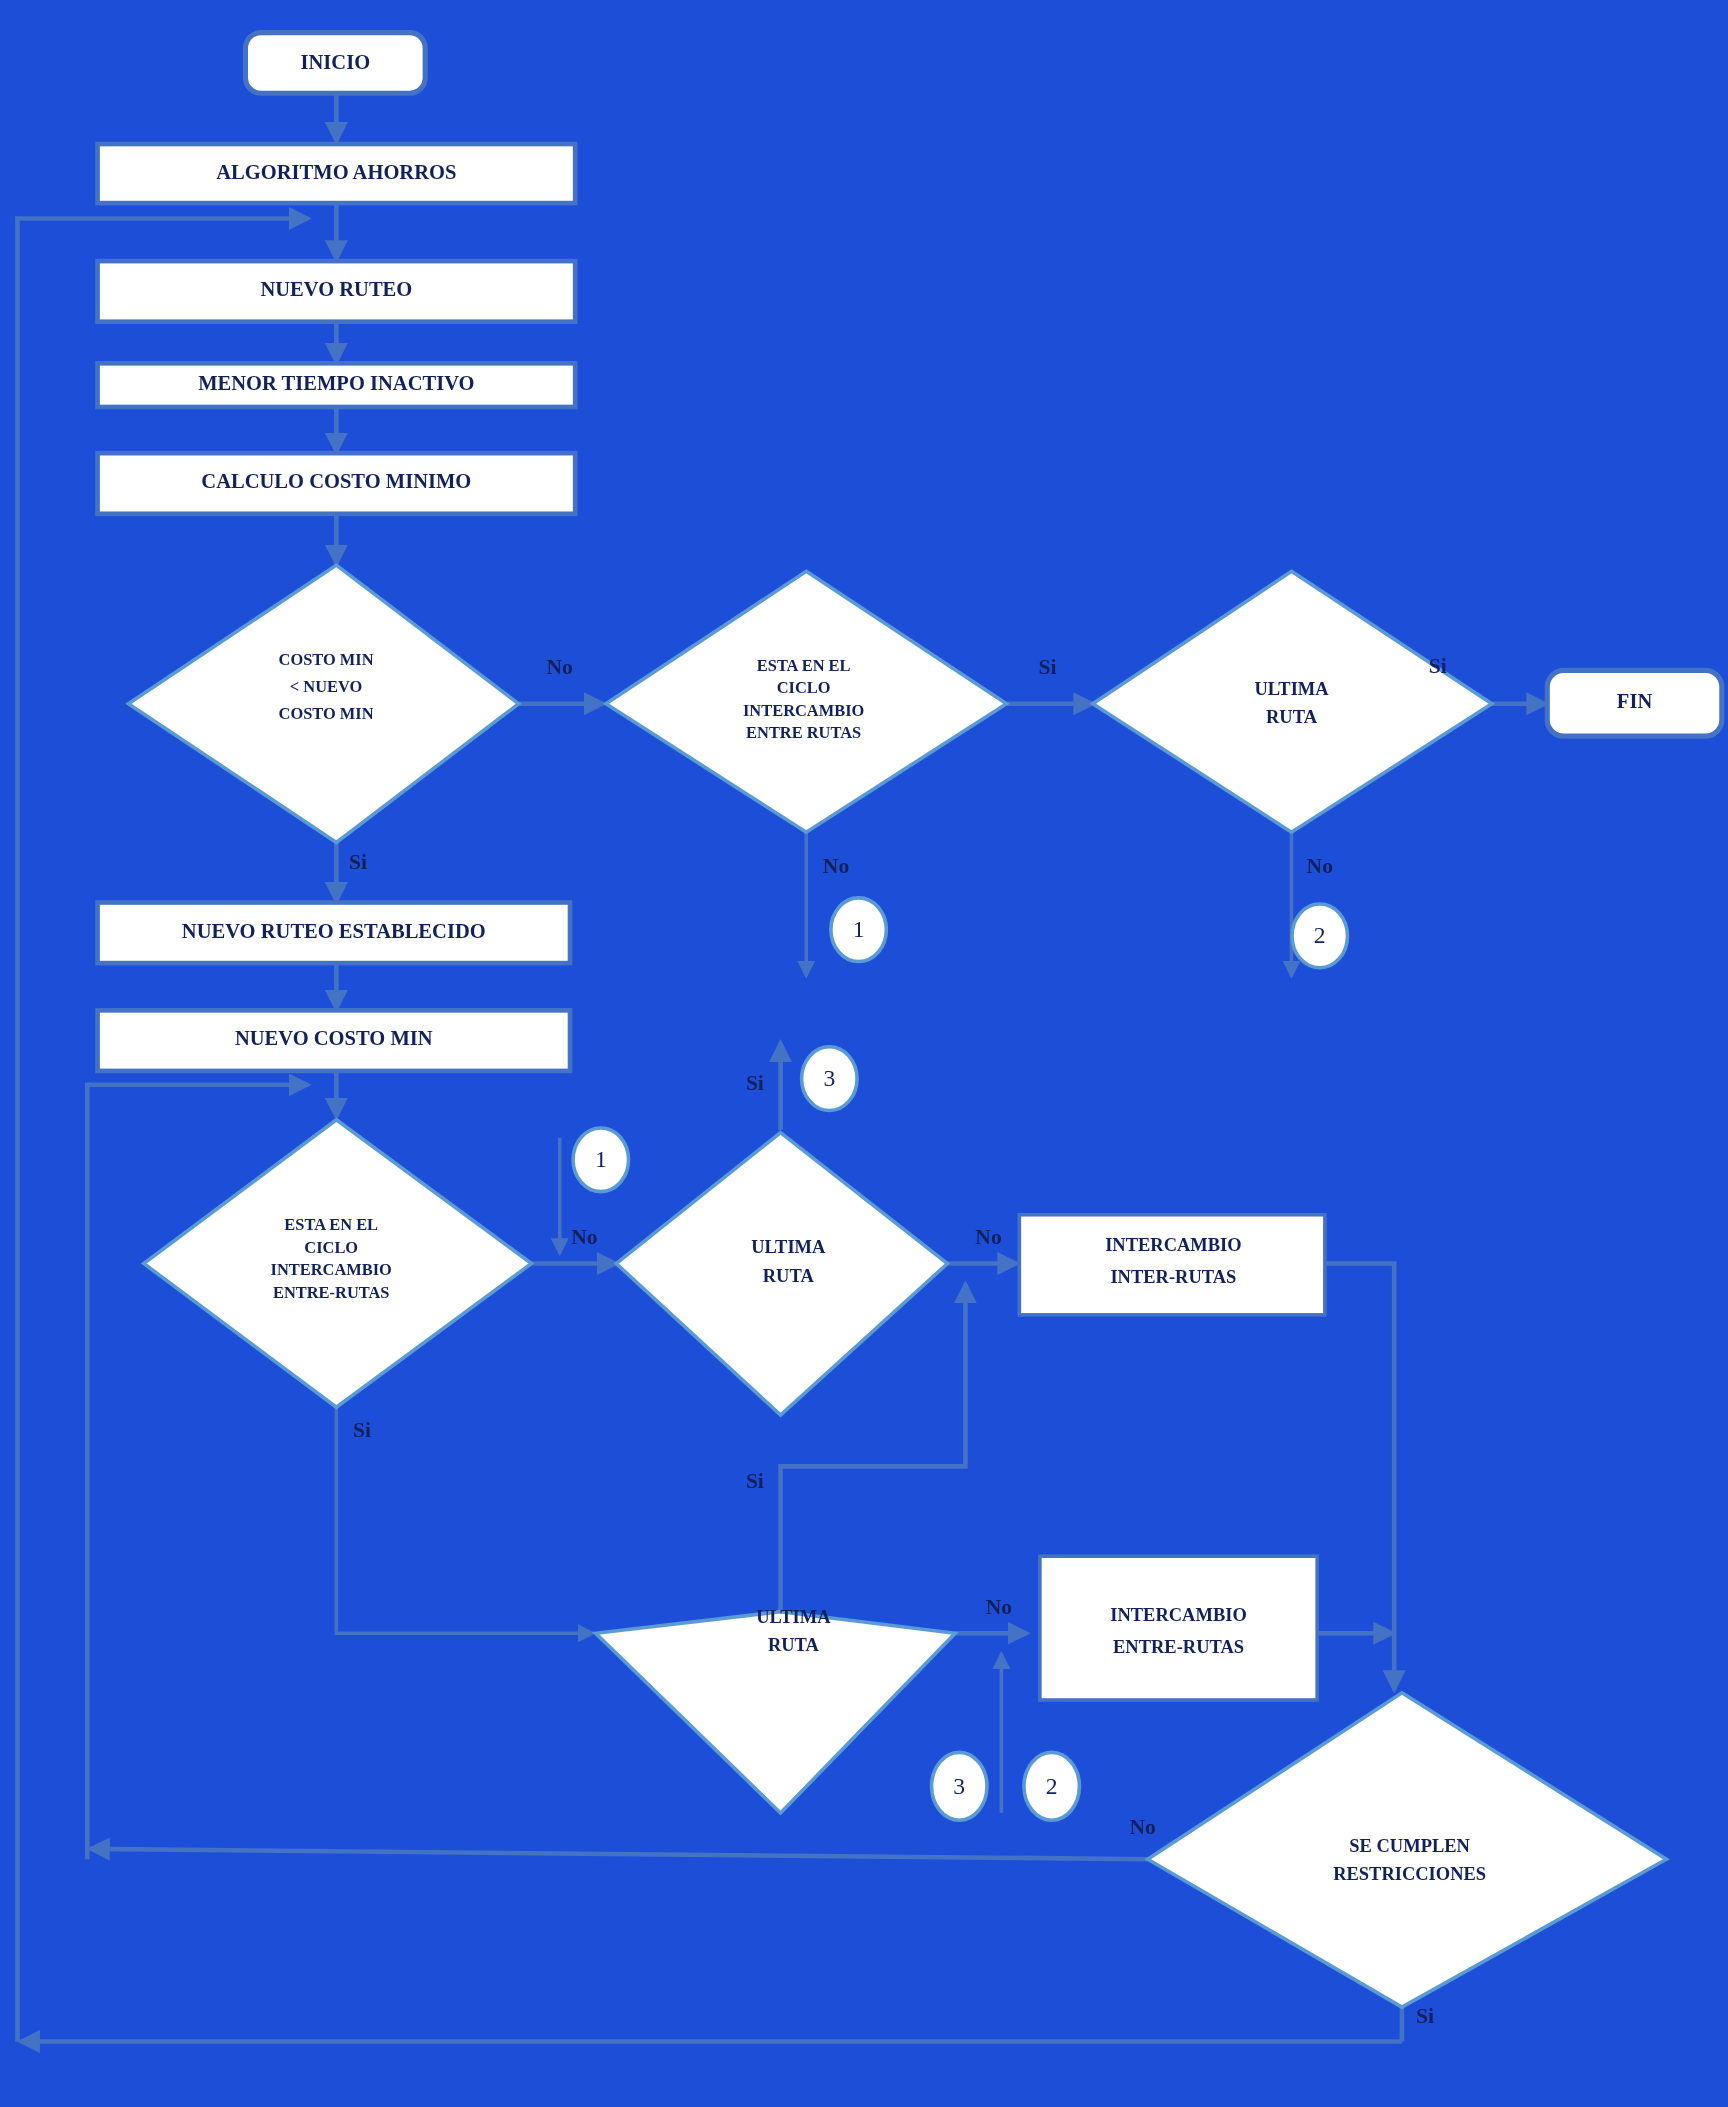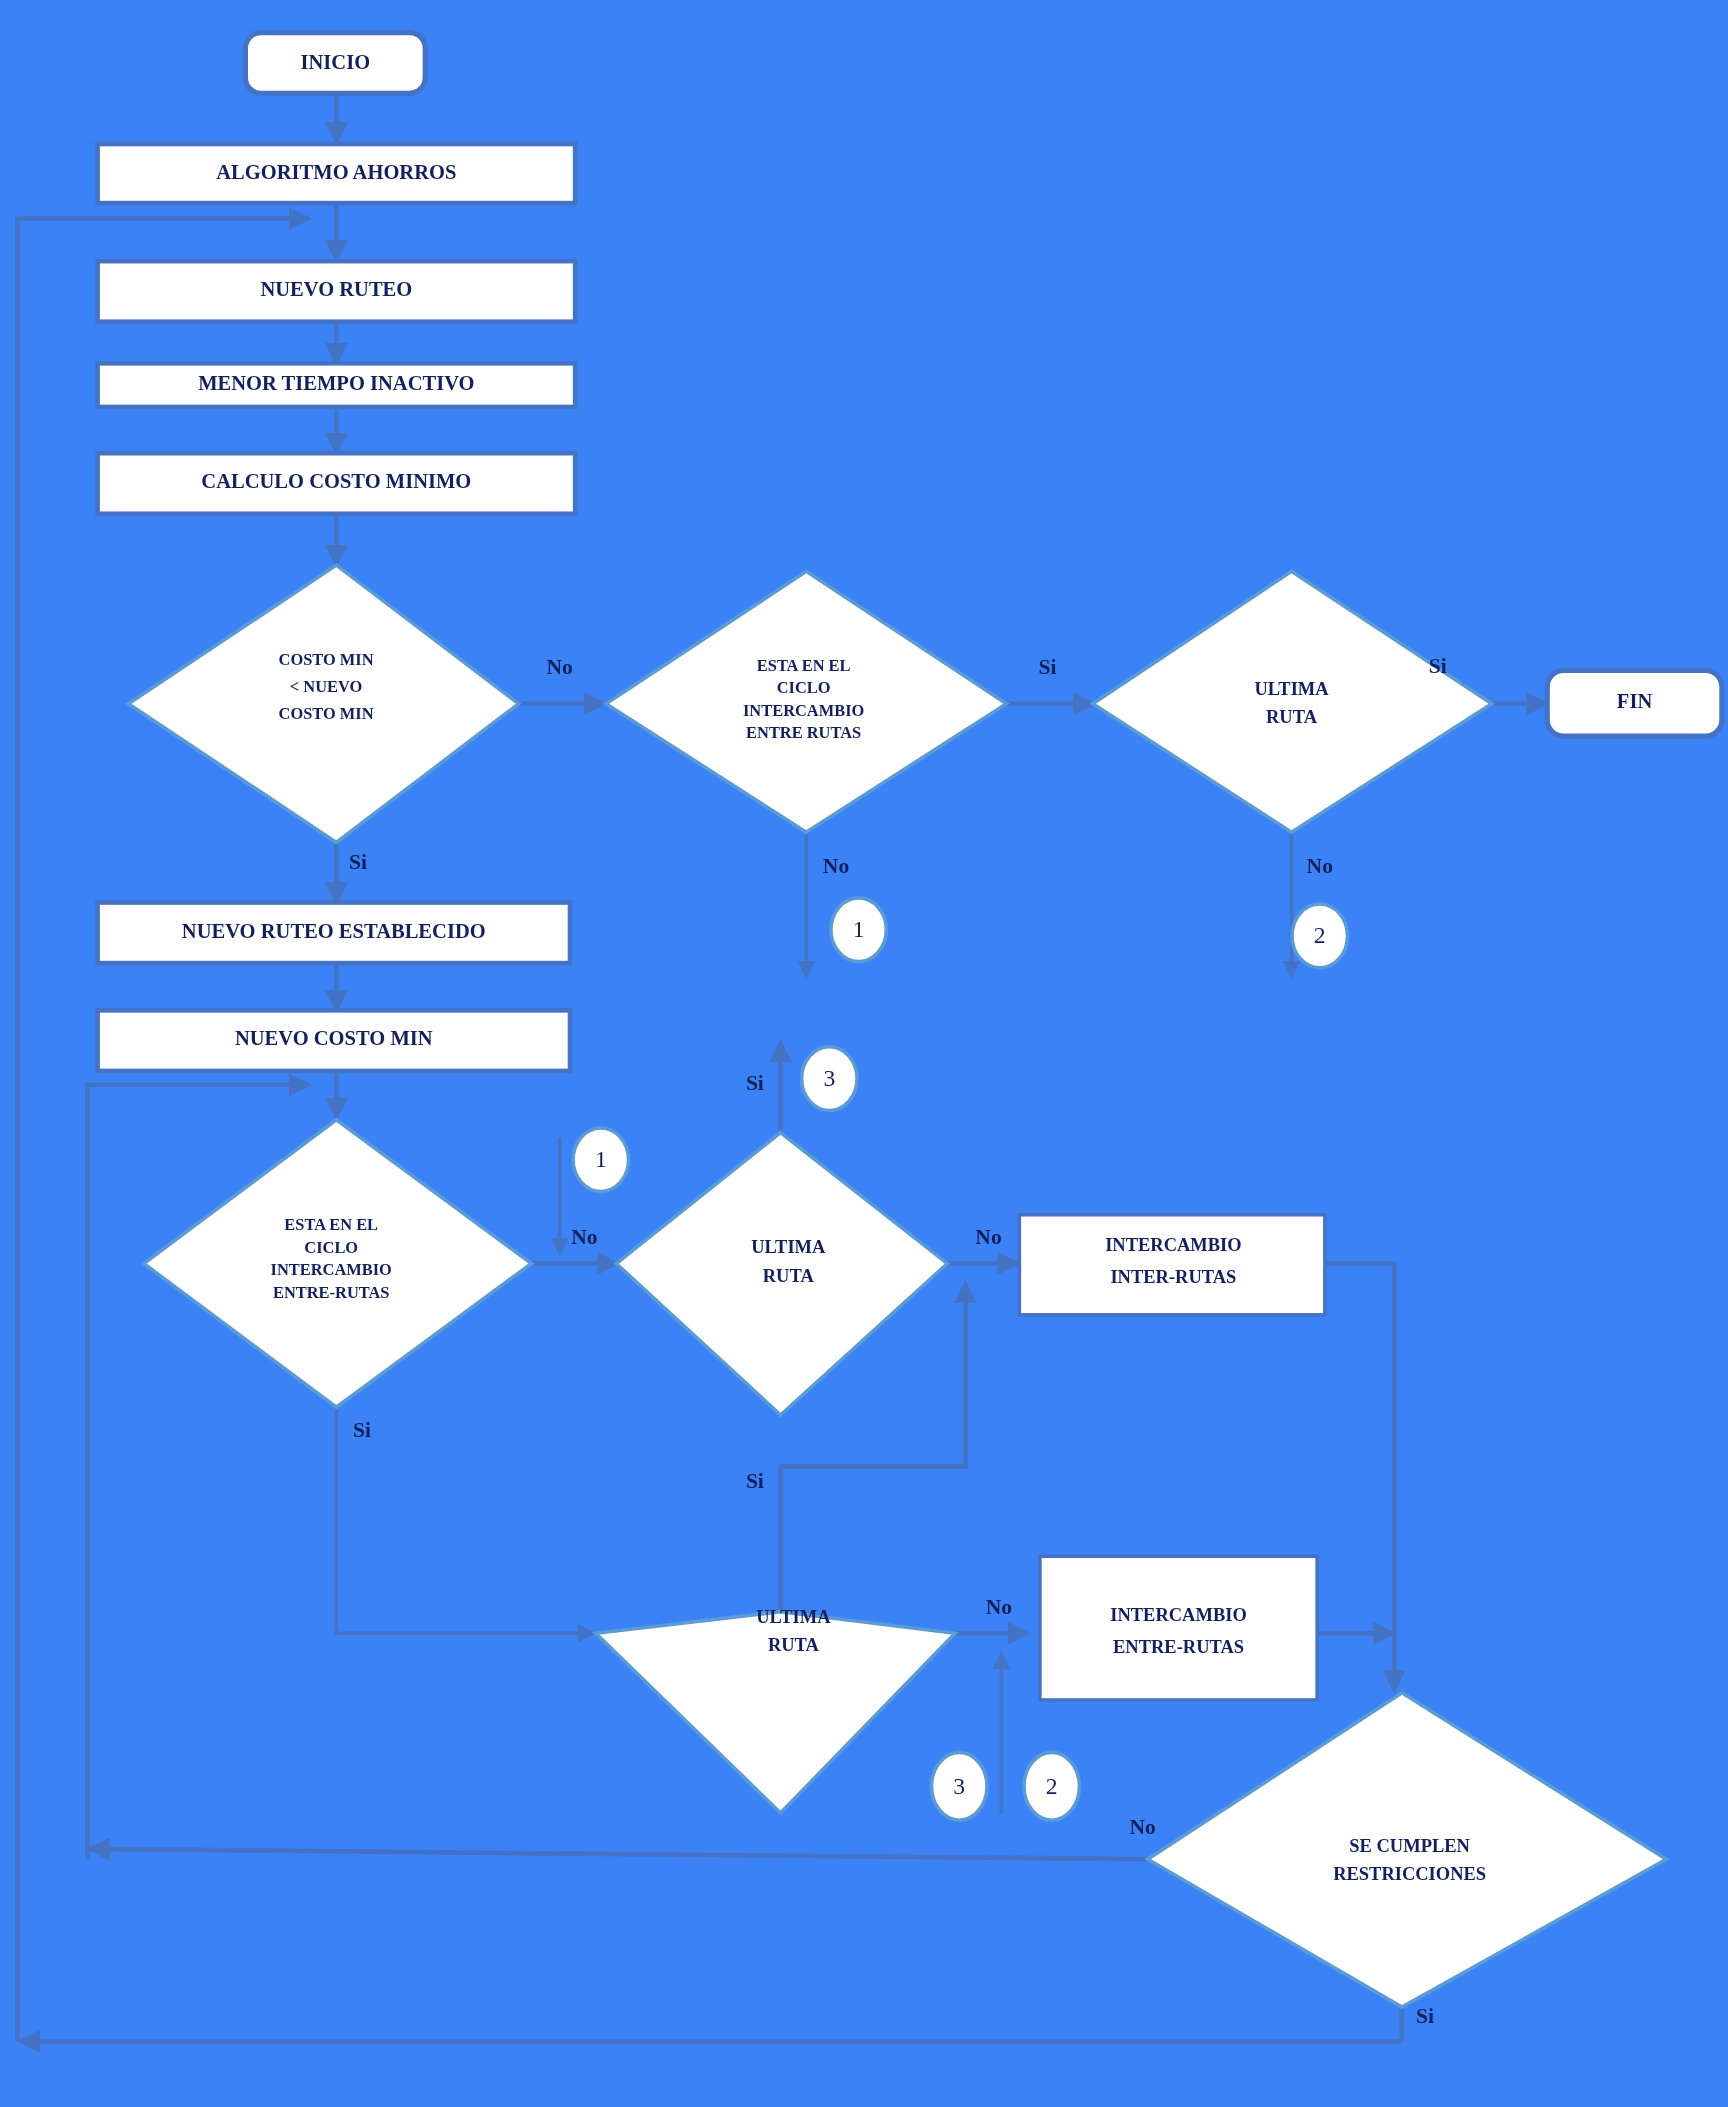--- a/index.html
+++ b/index.html
@@ -4,21 +4,21 @@
 <style>
   html, body {
     margin: 0;
     padding: 0;
     background: #ffffff;
   }
   #diagram-root {
     position: relative;
     width: 1728px;
     height: 2108px;
-    background: #3b82f6;
+    background: #1d4ed8;
     font-family: "Liberation Serif", "DejaVu Serif", serif;
     overflow: hidden;
   }
   svg#flow-svg {
     position: absolute;
     left: 0;
     top: 0;
     width: 1728px;
     height: 2108px;
   }

